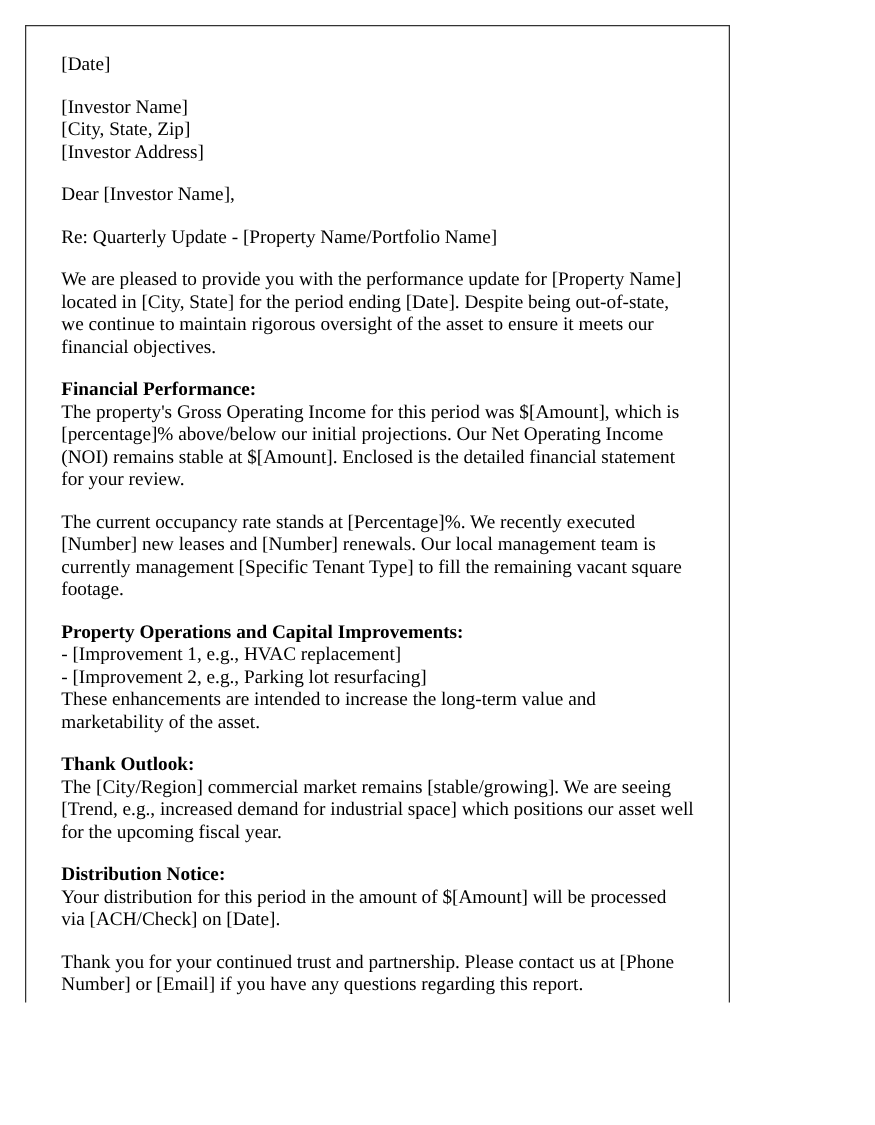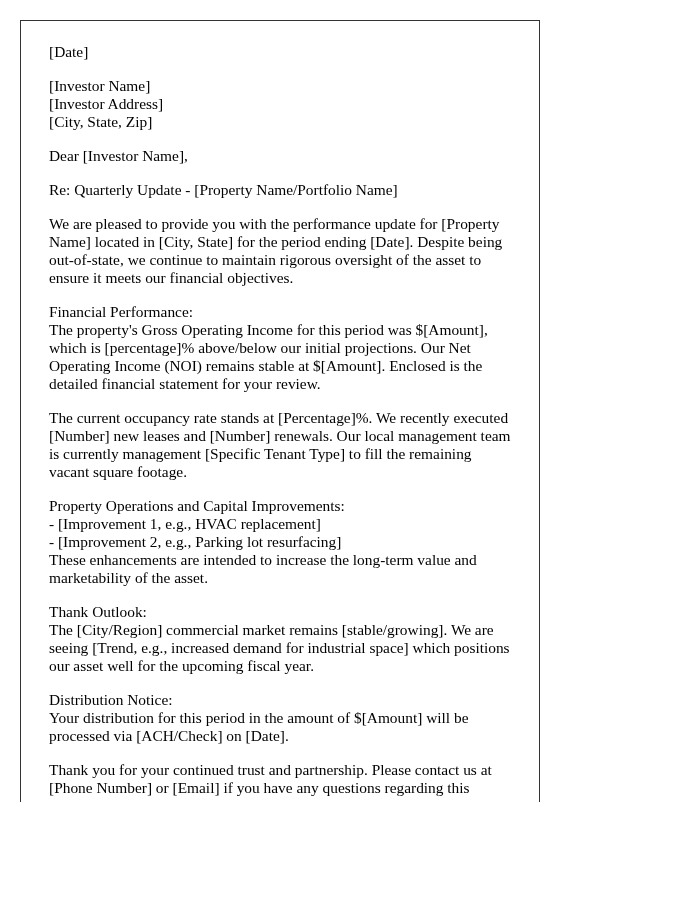--- a/index.html
+++ b/index.html
@@ -12,57 +12,57 @@
       height: 900px;
       position: relative;
       overflow: hidden;
       font-family: "Liberation Serif", "DejaVu Serif", serif;
       color: #000000;
     }
     .letter-frame {
       position: absolute;
       left: 20px;
       top: 20px;
-      width: 520px;
+      width: 564px;
       height: 782px;
       border-top: 1px solid #333333;
       border-left: 1px solid #333333;
       border-right: 1px solid #333333;
       border-bottom: none;
       box-sizing: border-box;
       overflow: hidden;
     }
     .letter-body {
       padding: 22px 28px 0 28px;
       font-size: 15.4px;
       line-height: 18px;
     }
     .letter-body p {
       margin: 0 0 16px 0;
     }
     .section-heading {
-      font-weight: normal;
+      font-weight: bold;
       display: block;
     }
     .line {
       display: block;
     }
   </style>
 </head>
 <body>
 
 <div class="letter-frame">
   <div class="letter-body">
 
     <p>[Date]</p>
 
     <p>
       <span class="line">[Investor Name]</span>
+      <span class="line">[City, State, Zip]</span>
       <span class="line">[Investor Address]</span>
-      <span class="line">[City, State, Zip]</span>
     </p>
 
     <p>Dear [Investor Name],</p>
 
     <p>Re: Quarterly Update - [Property Name/Portfolio Name]</p>
 
     <p>We are pleased to provide you with the performance update for [Property Name] located in [City, State] for the period ending [Date]. Despite being out-of-state, we continue to maintain rigorous oversight of the asset to ensure it meets our financial objectives.</p>
 
     <p>
       <span class="section-heading">Financial Performance:</span>

